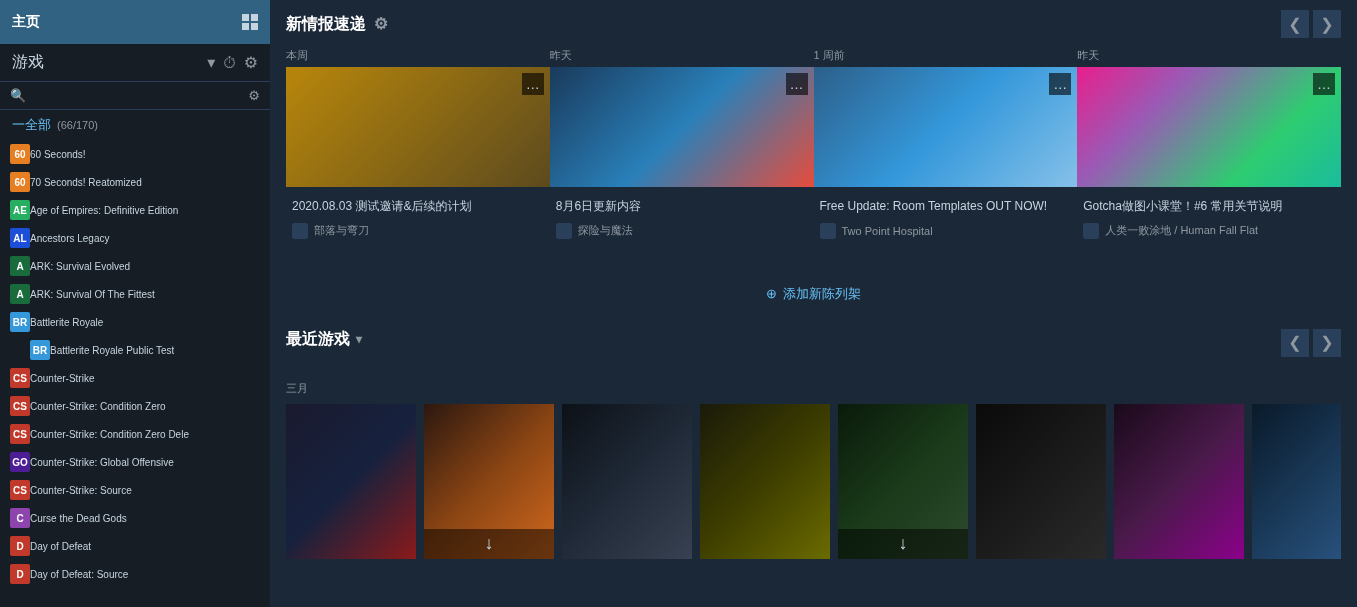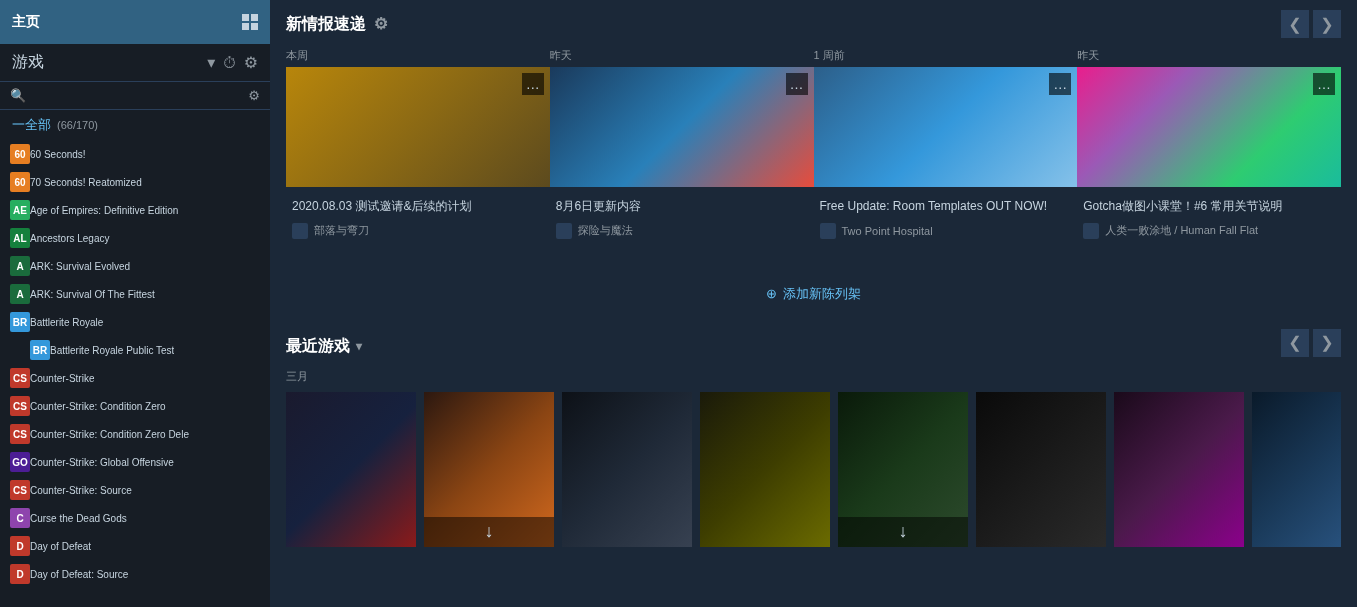--- a/index.html
+++ b/index.html
@@ -282,23 +282,23 @@
       color: #66c0f4;
       cursor: pointer;
       font-size: 13px;
       gap: 6px;
       margin-bottom: 16px;
     }
 
     
     .recent-header {
       display: flex;
-      align-items: flex-end;
+      align-items: flex-start;
       justify-content: space-between;
-      margin-bottom: 12px;
+      margin-bottom: 24px;
     }
 
     .recent-title {
       color: #fff;
       font-size: 16px;
       font-weight: bold;
       display: flex;
       align-items: center;
       gap: 6px;
       cursor: pointer;
@@ -342,21 +342,21 @@
       justify-content: center;
       height: 30px;
       color: #c6d4df;
       font-size: 18px;
     }
 
     
     .icon-60s { background: #e67e22; color: #fff; }
     .icon-60sr { background: #e67e22; color: #fff; }
     .icon-aoe { background: #27ae60; color: #fff; }
-    .icon-al { background: #15803d; color: #fff; }
+    .icon-al { background: #1d4ed8; color: #fff; }
     .icon-ark { background: #1a6b3c; color: #fff; }
     .icon-arkf { background: #1a6b3c; color: #fff; }
     .icon-aco { background: #e67e22; color: #fff; }
     .icon-br { background: #3498db; color: #fff; }
     .icon-brp { background: #3498db; color: #fff; }
     .icon-cs { background: #c0392b; color: #fff; }
     .icon-cscz { background: #c0392b; color: #fff; }
     .icon-csd { background: #c0392b; color: #fff; }
     .icon-csgo { background: #4c1d95; color: #fff; }
     .icon-css { background: #c0392b; color: #fff; }

